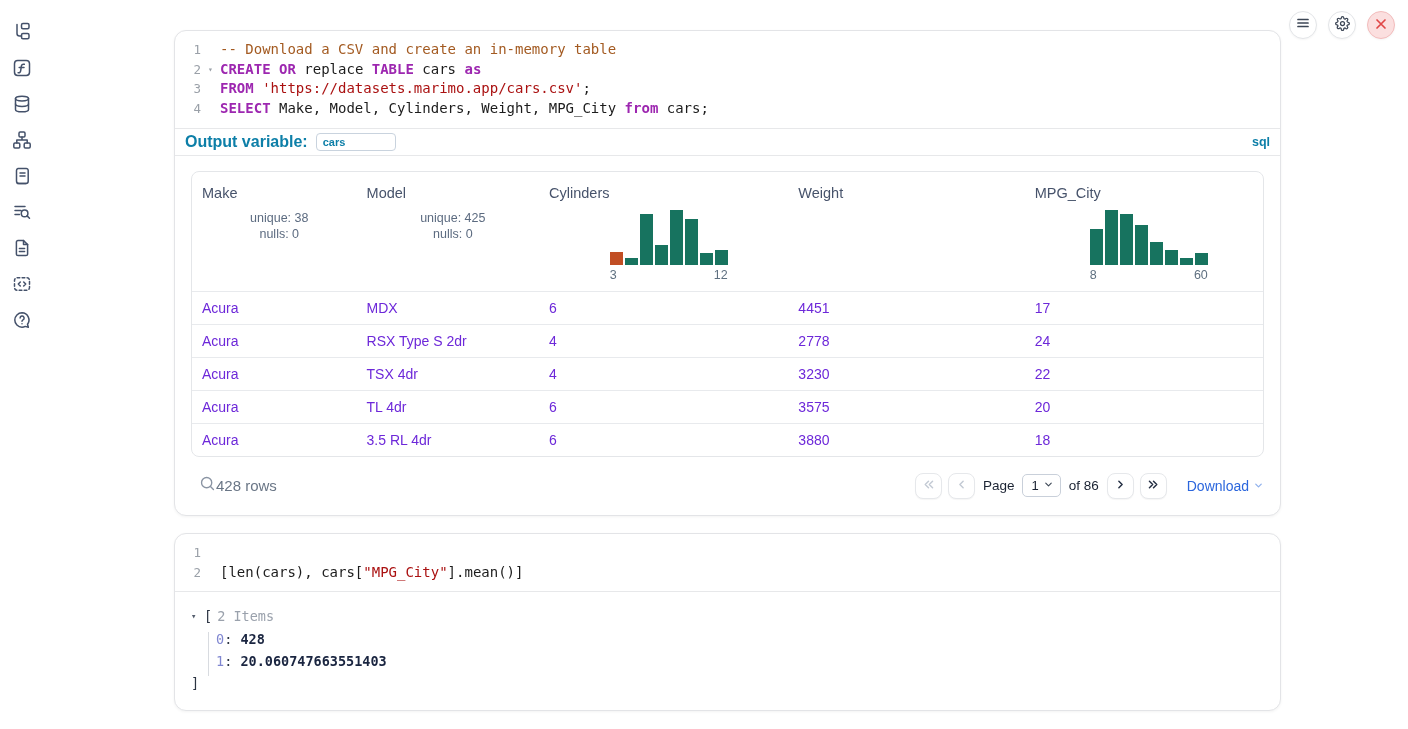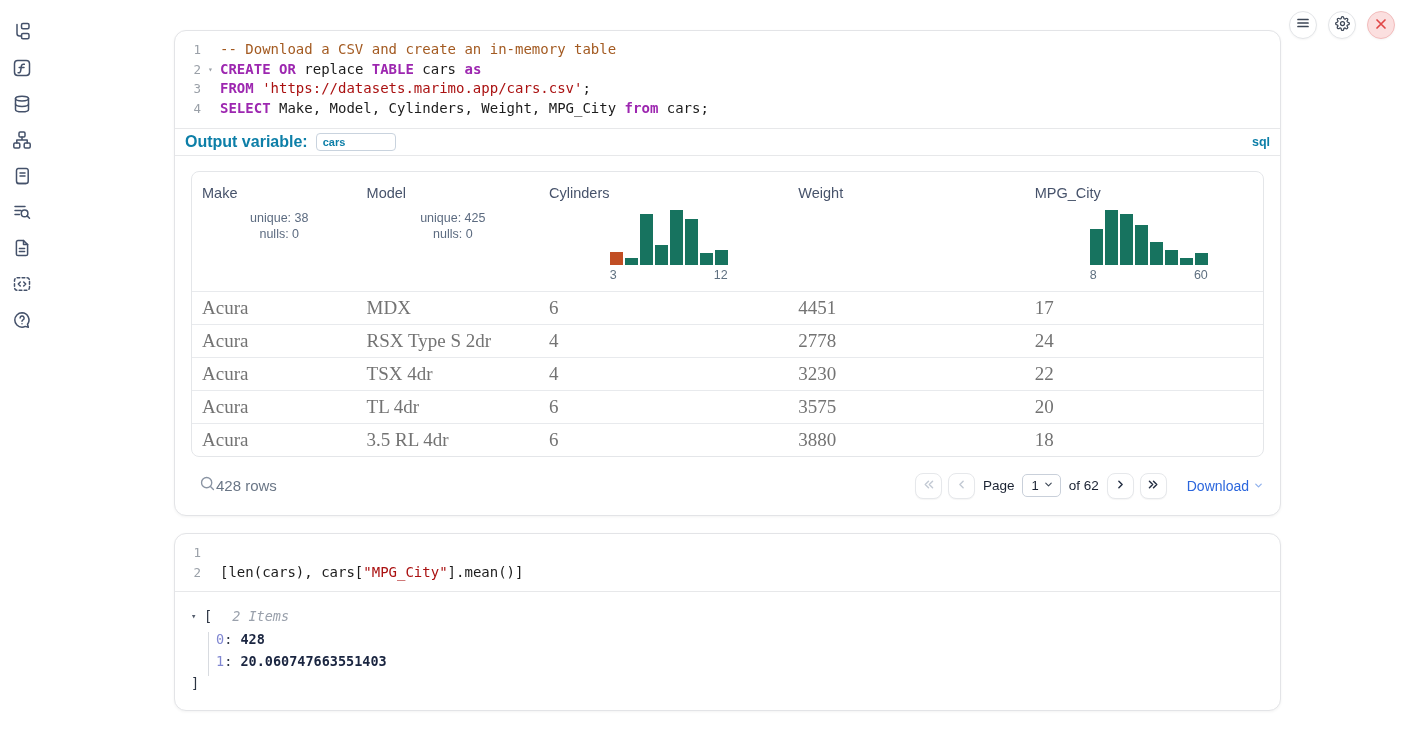--- a/index.html
+++ b/index.html
@@ -58,21 +58,21 @@
   .th-name { font-size:14.5px; color:#47536b; }
   .th-meta { margin-top:9px; height:73px;text-align:center; }
   .stat-line { font-size:12.5px; color:#5c6b80; line-height:1.33; }
   .hist { display:inline-block; }
   .bars { display:flex; align-items:flex-end; gap:2px; height:55px; }
   .bar { background:var(--hist_green); }
   .bar.orange { background:var(--hist_orange); }
   .hist-labels { display:flex; justify-content:space-between;
                  font-size:12.5px; color:#5f7080; margin-top:3px; }
   .tr { display:flex; align-items:center; height:33px; border-top:1px solid #e8eaed; cursor:default; }
-  .td { padding-left:10px; font-size:19px; color:#737373; overflow:hidden; white-space:nowrap;font-family:Liberation Serif, serif; }
+  .td { padding-left:10px; font-size:14px; color:#6d28d9; overflow:hidden; white-space:nowrap; }
 
   
   .tfooter { margin-top:12px; display:flex; align-items:center; padding:4px 0 4px 8px; }
   .search-icon svg { width:17px; height:17px; stroke:#8a94a3; fill:none; stroke-width:1.6; stroke-linecap:round; }
   .rowcount { font-size:15px; color:#6a7686; }
   .pager { margin-left:auto; display:flex; align-items:center; gap:6px; }
   .pg-btn { width:27px; height:26px; border-radius:8px; border:1px solid #e6e8eb;
             background:#fff; display:flex; align-items:center; justify-content:center;
             cursor:pointer; box-shadow:0 1px 1px rgba(0,0,0,.04); }
   .pg-btn svg { stroke:#253044; fill:none; stroke-width:1.8; stroke-linecap:round; stroke-linejoin:round; }
@@ -85,21 +85,21 @@
   .download { margin-left:14px; display:flex; align-items:center; gap:4px;
               font-size:14px; color:var(--link_blue); cursor:pointer; }
   .download svg { stroke:#8fb0ec; fill:none; stroke-width:1.8; stroke-linecap:round; stroke-linejoin:round; }
 
   
   .tree { position:relative; padding:14px 16px 16px;
           font-family:"DejaVu Sans Mono", monospace; font-size:13.5px; color:#2b3442; }
   .tree-line { line-height:21.5px; height:21.5px; display:flex; align-items:center; }
   .tree-chevron { font-size:9px; color:#555e6e; width:13px; }
   .bracket { color:#2b3442; }
-  .items-count { margin-left:20px; font-style:italic; color:#9aa1ac; }
+  .items-count { margin-left:5px; color:#9aa1ac; }
   .tree-guide { position:absolute; left:33px; top:40px; height:44px; border-left:1px solid #d8dbe0; }
   .tree-item { padding-left:25px; line-height:22.5px; height:22.5px; }
   .tree-key { color:#8087d1; }
   .tree-val { color:#1a2540; font-weight:600; }
   .tree-close { line-height:21px; }
 </style>
 </head>
 <body>
 
 <nav class="sidebar" id="sidebar-root">
@@ -307,21 +307,21 @@
         </div>
         <span class="pg-text">Page</span>
         <div class="page-select">
           <span>1</span>
           <span>
             <svg width="11" height="11" viewBox="0 0 16 16">
                 <path d="M4 6l4 4 4-4"></path>
               </svg>
           </span>
         </div>
-        <span class="pg-text">of 62</span>
+        <span class="pg-text">of 86</span>
         <div class="pg-btn">
           <span>
             <svg width="13" height="13" viewBox="0 0 16 16">
                 <path d="M6 4l4 4-4 4"></path>
               </svg>
           </span>
         </div>
         <div class="pg-btn">
           <span>
             <svg width="13" height="13" viewBox="0 0 16 16">

